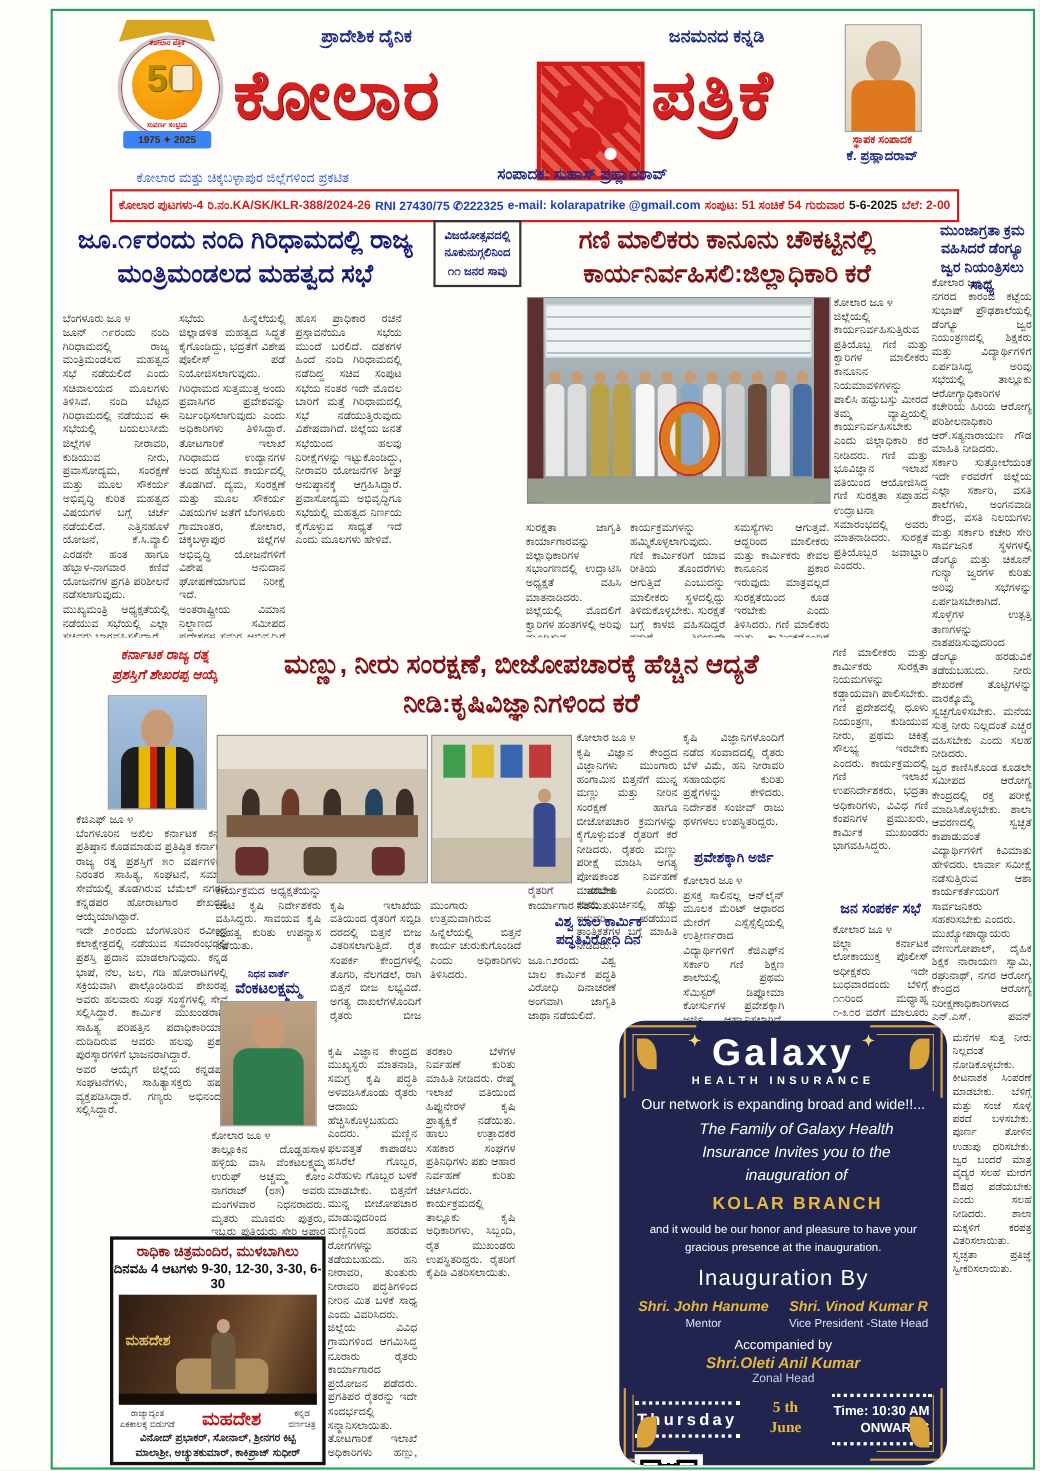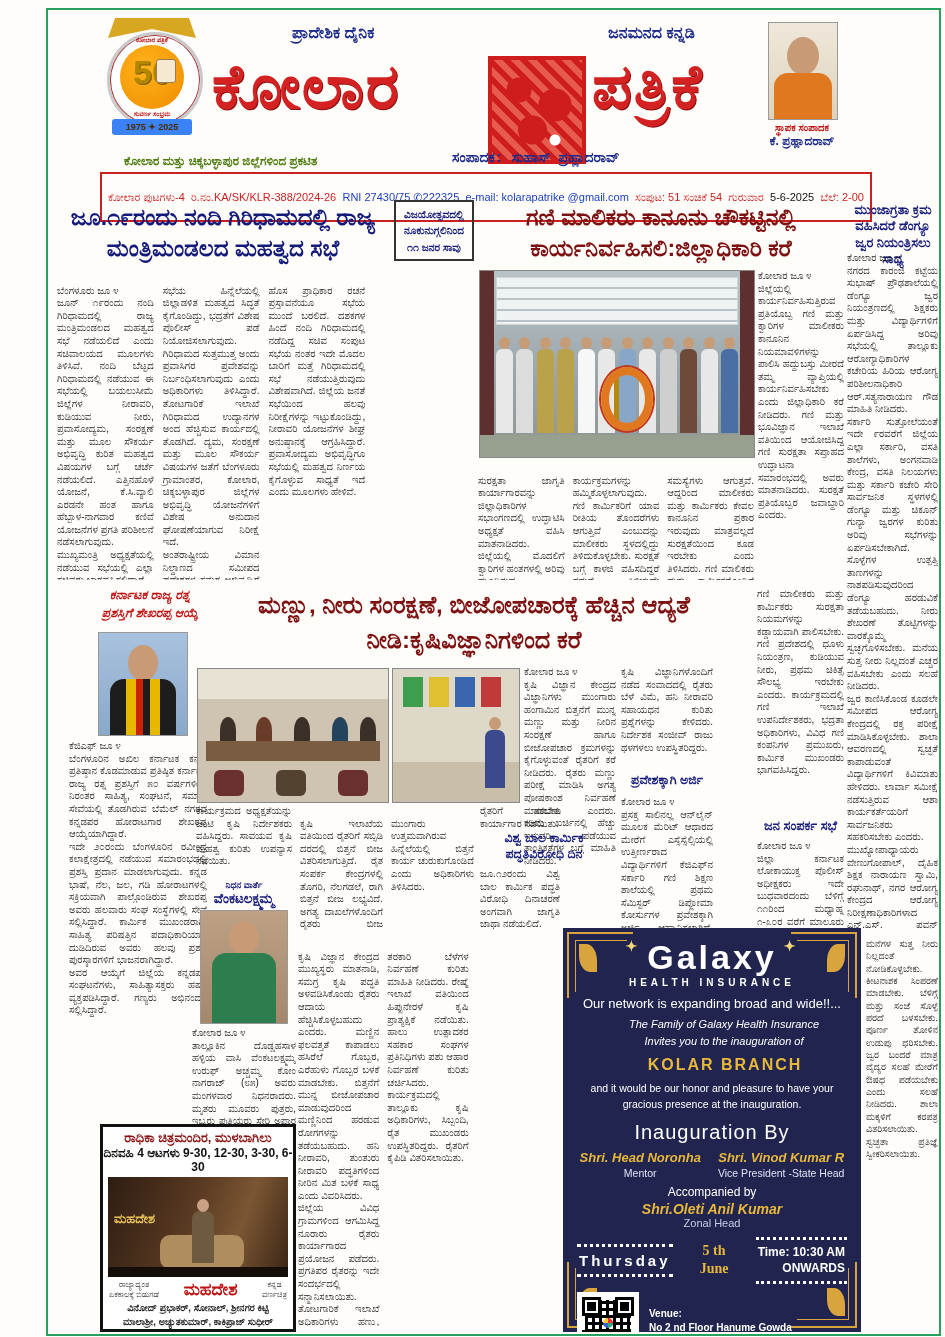--- a/index.html
+++ b/index.html
@@ -12,22 +12,22 @@
   
   .tagline{color:#1b2a8a;font-weight:bold;font-size:16px;}
   .title-word{color:#d42222;font-weight:bold;font-size:62px;line-height:1.0;
               text-shadow:1px 1px 0 #8c0f0f;letter-spacing:2px;}
   .emblem{width:90px;height:100px;border:4px solid #cf1d1d;background:
       radial-gradient(circle at 30% 30%, #cf1d1d 12px, transparent 13px),
       radial-gradient(circle at 70% 45%, #cf1d1d 16px, transparent 17px),
       radial-gradient(circle at 45% 70%, #cf1d1d 14px, transparent 15px),
       radial-gradient(circle at 70% 80%, #fff 5px, transparent 6px),
       repeating-linear-gradient(45deg,#e65b4b 0 6px,#cf1d1d 6px 12px);}
-  .publine{color:#4d7c0f;font-weight:bold;font-size:12px;}
-  .editorline{color:#1b2a8a;font-weight:bold;font-size:14px;font-family:Liberation Mono, monospace;}
+  .publine{color:#1d4ed8;font-weight:normal;font-size:12px;}
+  .editorline{color:#1b2a8a;font-weight:bold;font-size:14px;}
   .founder-label{color:#c01414;font-weight:bold;font-size:10px;}
   .founder-name{color:#1b2a8a;font-weight:bold;font-size:12px;}
 
   
   .logo{width:96px;height:132px;}
   .logo .ribbon{position:absolute;left:4px;top:0;width:88px;height:20px;background:#d8a722;
       clip-path:polygon(0 100%,8% 0,92% 0,100% 100%,50% 55%);}
   .logo .circle{position:absolute;left:3px;top:14px;width:90px;height:90px;border-radius:50%;
       background:#fff;border:3px solid #c9c9c9;box-shadow:0 0 0 1px #a33 inset;}
   .logo .inner{position:absolute;left:16px;top:27px;width:64px;height:64px;border-radius:50%;
@@ -71,22 +71,22 @@
 
   
   .btxt{font-size:10px;line-height:1.26;text-align:justify;white-space:pre-line;
         overflow:hidden;color:#1c1c1c;}
   .cols4{column-count:4;column-gap:9px;column-fill:auto;height:100%;}
   .cols3{column-count:3;column-gap:8px;column-fill:auto;height:100%;}
   .cols2{column-count:2;column-gap:8px;column-fill:auto;height:100%;}
 
   
   .infobar{left:100px;top:172px;width:756px;height:22px;border:2px solid #cc1f1f;
-      display:flex;align-items:center;justify-content:space-between;padding:12px 6px;
-      font-size:11px;font-weight:normal;white-space:nowrap;}
+      display:flex;align-items:center;justify-content:space-between;padding:2px 6px;
+      font-size:11px;font-weight:bold;white-space:nowrap;}
   .red{color:#cc1f1f;} .blue{color:#1b3fbf;} .blk{color:#111;}
 
   
   .photoC{background:linear-gradient(#b9c4c9,#99a4aa 60%,#8d958d);overflow:hidden;border:1px solid #888;}
   .photoC .banner{position:absolute;left:16px;top:6px;right:16px;height:46px;background:#eef2f3;
       border:1px solid #cfd6d8;
       background-image:repeating-linear-gradient(#eef2f3 0 9px,#b9c2c6 9px 11px);}
   .photoC .curtain-l,.photoC .curtain-r{position:absolute;top:0;bottom:0;width:14px;background:#5f2e2e;}
   .photoC .curtain-l{left:0;} .photoC .curtain-r{right:0;}
   .photoC .people{position:absolute;left:16px;right:16px;bottom:24px;height:96px;display:flex;
@@ -129,39 +129,39 @@
   .poster .man{position:absolute;left:84px;bottom:14px;width:22px;height:52px;border-radius:8px 8px 0 0;background:#6e5a3e;}
   .poster .man::before{content:"";position:absolute;top:-12px;left:5px;width:12px;height:13px;border-radius:50%;background:#caa086;}
   .poster .ptitle{position:absolute;left:6px;top:34px;color:#e8c15a;font-weight:bold;font-size:13px;}
   .poster .strip{position:absolute;left:0;right:0;bottom:0;height:10px;background:#140d08;}
   .cin-row{display:flex;align-items:center;justify-content:space-between;padding:0 6px;}
   .cin-side{font-size:8px;color:#333;text-align:center;line-height:1.3;white-space:pre-line;}
   .cin-title{color:#c01414;font-weight:bold;font-size:17px;}
   .cin-cast{color:#222;font-weight:bold;font-size:9.5px;text-align:center;line-height:1.5;white-space:pre-line;}
 
   
-  .galaxy{background:#20244f;color:#fff;overflow:hidden;}
+  .galaxy{background:#20244f;color:#fff;overflow:hidden;border-radius:23px;}
   .ga-corner{position:absolute;width:64px;height:64px;}
   .ga-corner::before{content:"";position:absolute;inset:6px;border:0 solid #d9a43c;}
   .ga-tl{left:4px;top:4px;border-left:2px solid #d9a43c;border-top:2px solid #d9a43c;}
   .ga-tl::before{border-left-width:1px;border-top-width:1px;}
   .ga-tr{right:4px;top:4px;border-right:2px solid #d9a43c;border-top:2px solid #d9a43c;}
   .ga-tr::before{border-right-width:1px;border-top-width:1px;}
   .ga-bl{left:4px;bottom:4px;border-left:2px solid #d9a43c;border-bottom:2px solid #d9a43c;}
   .ga-bl::before{border-left-width:1px;border-bottom-width:1px;}
   .ga-br{right:4px;bottom:4px;border-right:2px solid #d9a43c;border-bottom:2px solid #d9a43c;}
   .ga-br::before{border-right-width:1px;border-bottom-width:1px;}
   .ga-leaf{position:absolute;width:18px;height:28px;background:#d9a43c;border-radius:0 60% 0 60%;}
   .ga-tl .ga-leaf{left:10px;top:10px;} .ga-tr .ga-leaf{right:10px;top:10px;transform:scaleX(-1);}
   .ga-bl .ga-leaf{left:10px;bottom:10px;transform:scaleY(-1);} .ga-br .ga-leaf{right:10px;bottom:10px;transform:scale(-1);}
   .ga-brand{text-align:center;font-size:34px;font-weight:bold;letter-spacing:3px;margin-top:10px;}
   .ga-star{color:#f4d77a;font-size:14px;vertical-align:top;}
   .ga-brand-sub{text-align:center;font-size:10px;letter-spacing:4px;font-weight:bold;color:#fff;}
   .ga-line1{text-align:center;font-size:13px;margin-top:8px;}
-  .ga-line2{text-align:center;font-size:11px;font-style:italic;margin-top:5px;padding:0 26px;line-height:1.5;margin-left:24px;}
+  .ga-line2{text-align:center;font-size:14px;font-style:italic;margin-top:5px;padding:0 26px;line-height:1.5;margin-left:24px;}
   .ga-branch{text-align:center;color:#e8b83a;font-weight:bold;font-size:16px;letter-spacing:2px;margin-top:7px;padding-left:26px;}
   .ga-line3{text-align:center;font-size:10.5px;margin-top:7px;padding:0 22px;line-height:1.5;}
   .ga-inaug{text-align:center;font-size:20px;margin-top:8px;letter-spacing:1px;}
   .ga-names{display:flex;justify-content:space-around;margin-top:6px;padding:0 8px;}
   .ga-name{color:#e8b83a;font-weight:bold;font-style:italic;font-size:13px;text-align:center;}
   .ga-role{color:#dfe3f5;font-size:10.5px;text-align:center;margin-top:2px;}
   .ga-acc{text-align:center;font-size:12px;margin-top:6px;}
   .ga-name3{text-align:center;color:#e8b83a;font-weight:bold;font-style:italic;font-size:14px;margin-top:2px;}
   .ga-role3{text-align:center;color:#c9cde6;font-size:11px;}
   .ga-sched{display:flex;align-items:center;justify-content:space-between;margin-top:8px;padding:0 14px;}
@@ -385,21 +385,21 @@
 
     <div class="ga-brand"><span class="ga-star">✦ </span><span>Galaxy</span><span class="ga-star"> ✦</span></div>
     <div class="ga-brand-sub">HEALTH INSURANCE</div>
     <div class="ga-line1">Our network is expanding broad and wide!!...</div>
     <div class="ga-line2">The Family of Galaxy Health Insurance Invites you to the inauguration of</div>
     <div class="ga-branch">KOLAR BRANCH</div>
     <div class="ga-line3">and it would be our honor and pleasure to have your gracious presence at the inauguration.</div>
     <div class="ga-inaug">Inauguration By</div>
     <div class="ga-names">
       <div>
-        <div class="ga-name">Shri. Head Noronha</div>
+        <div class="ga-name">Shri. John Hanume</div>
         <div class="ga-role">Mentor</div>
       </div>
       <div>
         <div class="ga-name">Shri. Vinod Kumar R</div>
         <div class="ga-role">Vice President -State Head</div>
       </div>
     </div>
     <div class="ga-acc">Accompanied by</div>
     <div class="ga-name3">Shri.Oleti Anil Kumar</div>
     <div class="ga-role3">Zonal Head</div>

